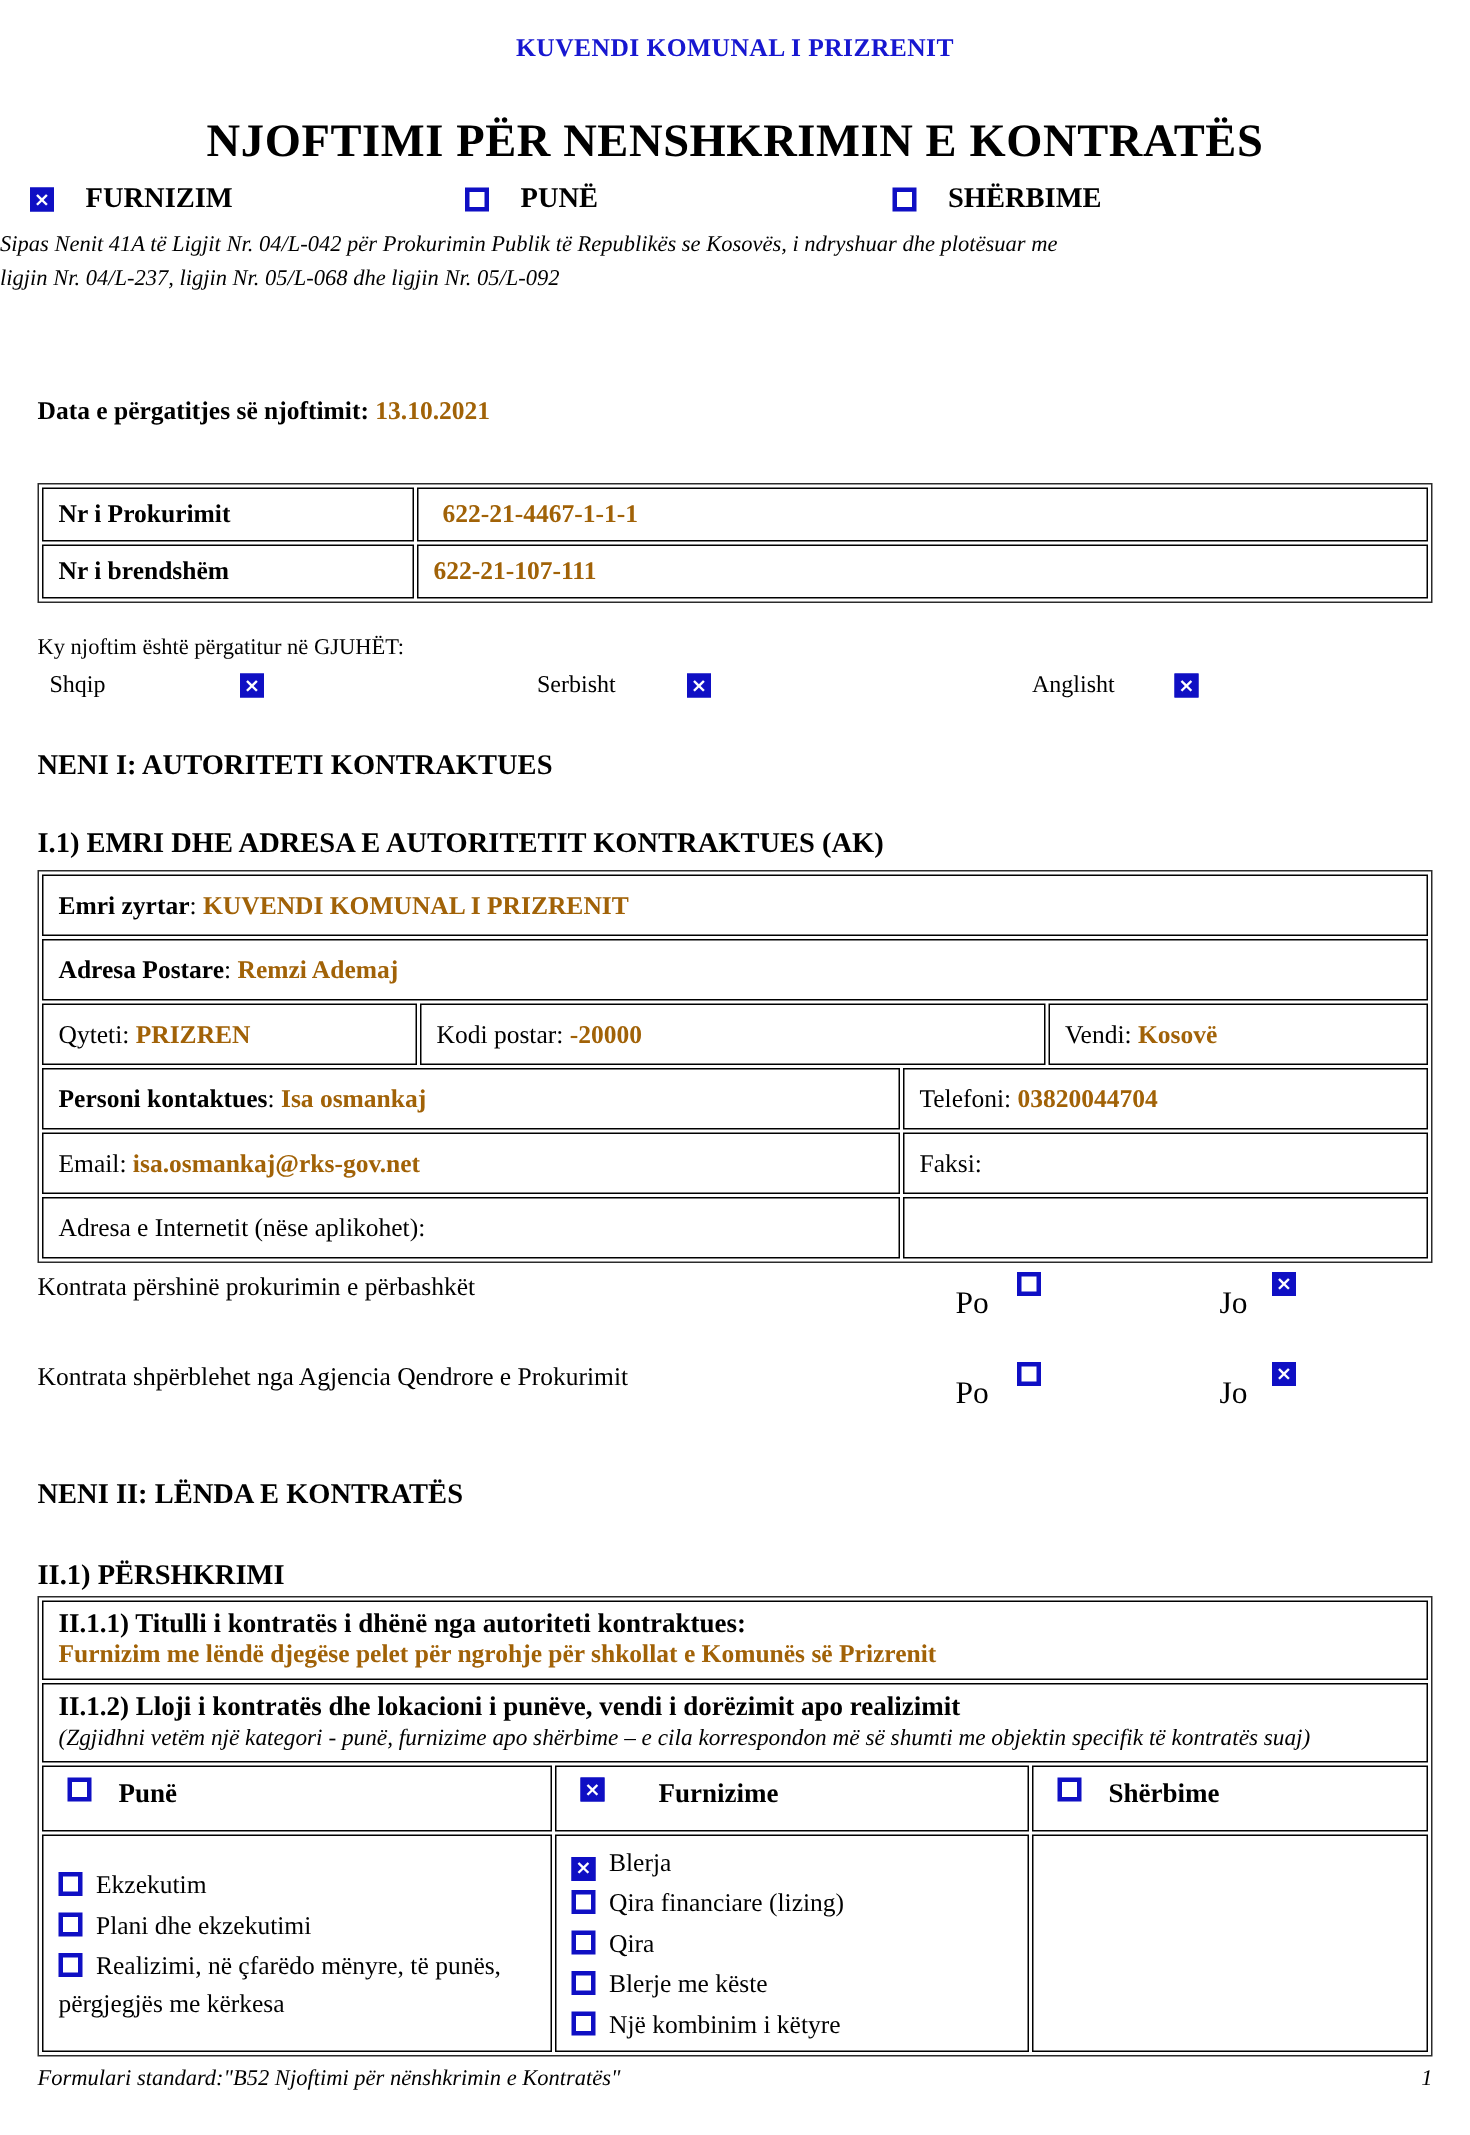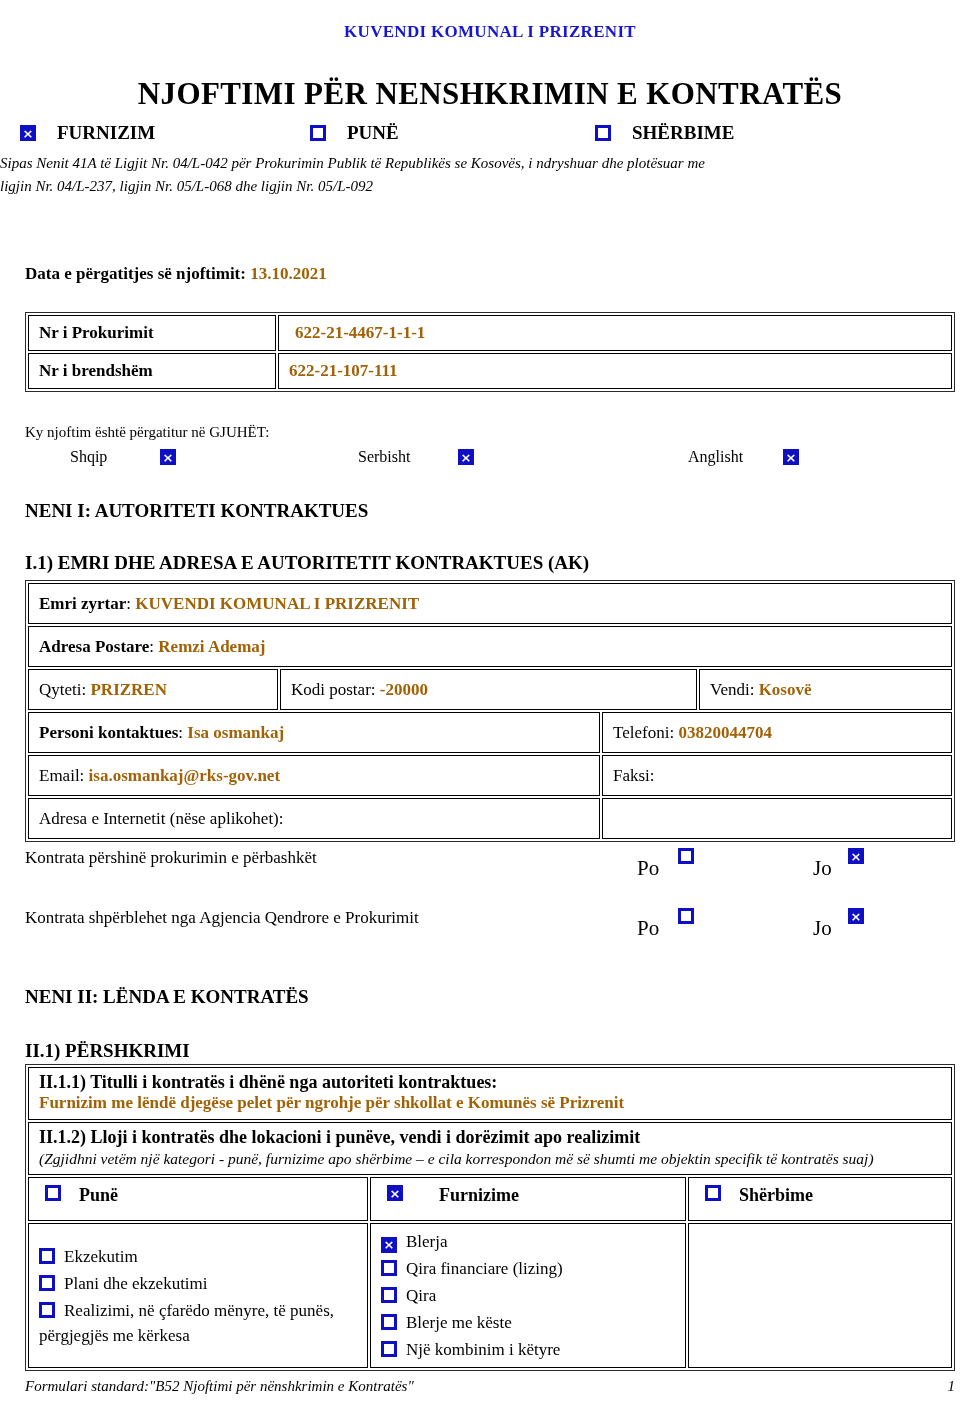--- a/index.html
+++ b/index.html
@@ -29,21 +29,21 @@
   .cb.checked::after { content:"×"; color:#fff;
     font:bold 13px/1 "DejaVu Sans", sans-serif; }
 
   .prep { position:absolute; top:264px; left:25px; font-size:17px; }
 
   table.tbl { border-collapse:separate; border-spacing:2px;
     border:1px solid #2b2b2b; background:#fff; }
   table.tbl td { border:1px solid #000; font-size:17px;
     padding:4px 10px; vertical-align:middle; }
 
-  .tbl-nums { position:absolute; top:312px; left:25px; width:930px; }
+  .tbl-nums { position:absolute; top:322px; left:25px; width:930px; }
   .tbl-nums td { height:26px; }
 
   .lang-intro { position:absolute; top:424px; left:25px; font-size:15px;text-align:center; }
   .lang-row { position:absolute; top:448px; left:25px; width:930px; height:24px; font-size:16px; }
   .lang-item { position:absolute; top:0; }
   .lang-box { position:absolute; top:1px; }
 
   .sec-heading { position:absolute; left:25px; font-size:19px; font-weight:bold; }
 
   .tbl-ak { position:absolute; top:580px; left:25px; width:930px; }
@@ -115,21 +115,21 @@
     <tr>
       <td class="b">Nr i brendshëm</td>
       <td class="blue b">622-21-107-111</td>
     </tr>
   </tbody>
     </table>
 
   <div class="lang-intro">Ky njoftim është përgatitur në GJUHËT:</div>
 
   <div class="lang-row">
-    <span class="lang-item" style="left:8px;margin-left:37px;">Shqip</span>
+    <span class="lang-item" style="left:8px;">Shqip</span>
     <span class="cb checked lang-box" style="left:135px;"></span>
     <span class="lang-item" style="left:333px;">Serbisht</span>
     <span class="cb checked lang-box" style="left:433px;"></span>
     <span class="lang-item" style="left:663px;">Anglisht</span>
     <span class="cb checked lang-box" style="left:758px;"></span>
   </div>
 
   <div class="sec-heading" style="top:500px;">NENI I: AUTORITETI KONTRAKTUES</div>
   <div class="sec-heading" style="top:552px;">I.1) EMRI DHE ADRESA E AUTORITETIT KONTRAKTUES (AK)</div>
 

